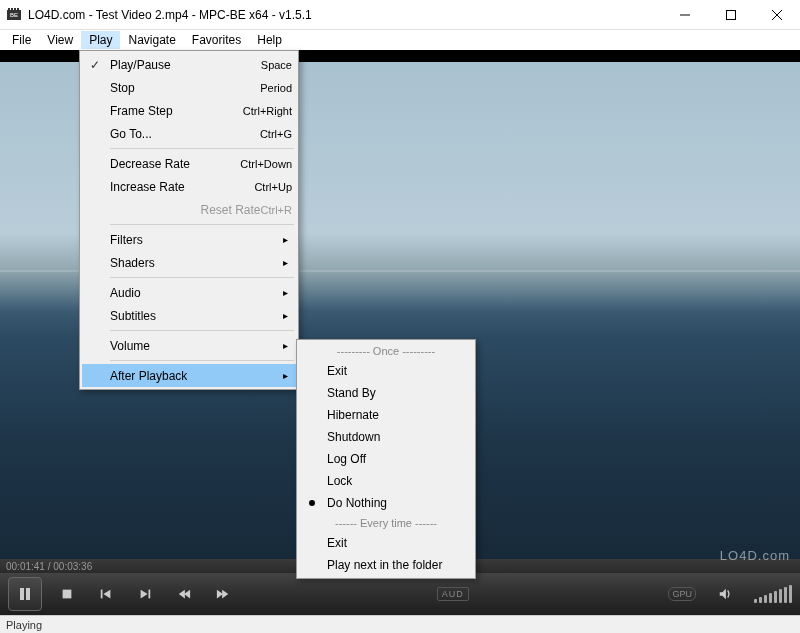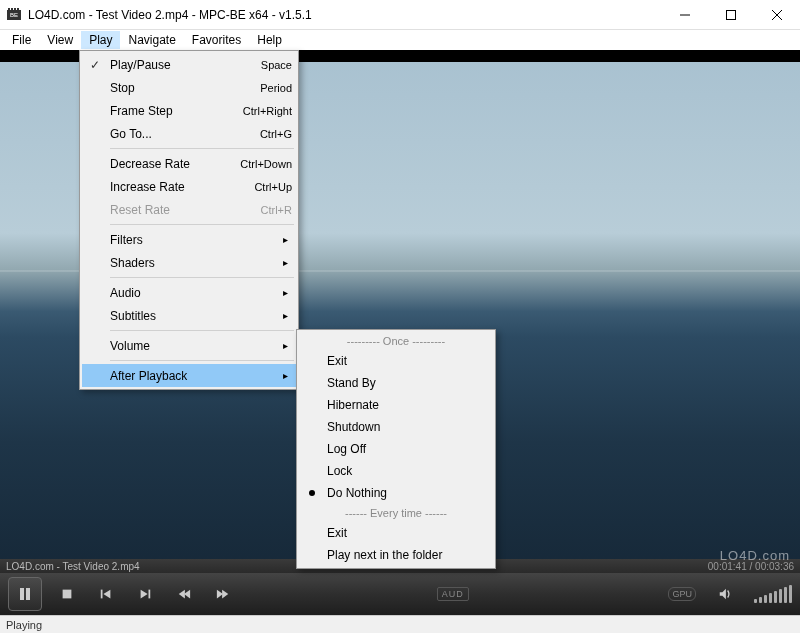--- a/index.html
+++ b/index.html
@@ -18,30 +18,30 @@
 .menu-item.active { background: #cde8ff; }
 
 
 .video-area { position: absolute; top: 50px; left: 0; right: 0; bottom: 60px; background: linear-gradient(180deg, #a8c1d0 0%, #b8cdd8 35%, #92a8b0 42%, #3a5a72 50%, #2c4a62 55%, #1e3548 75%, #162838 100%); overflow: hidden; }
 .video-black-top { position: absolute; top: 0; left: 0; right: 0; height: 12px; background: #000; }
 
 
 .dropdown { position: absolute; top: 50px; left: 79px; width: 220px; background: #f0f0f0; border: 1px solid #999; box-shadow: 3px 3px 6px rgba(0,0,0,0.3); z-index: 100; padding: 2px; }
 .dropdown-item { display: flex; align-items: center; height: 23px; padding: 0 4px 0 28px; font-size: 12px; color: #000; position: relative; cursor: pointer; }
 .dropdown-item.highlighted { background: #91c9f7; }
-.dropdown-item.disabled { color: #999; }
+.dropdown-item.disabled { color: #999; text-align: right; }
 .dropdown-item .label { flex: 1; }
 .dropdown-item .shortcut { color: #000; font-size: 11px; }
 .dropdown-item.disabled .shortcut { color: #999; }
 .dropdown-item .arrow { position: absolute; right: 8px; font-size: 10px; color: #000; }
 .dropdown-item .check { position: absolute; left: 8px; font-size: 12px; color: #333; }
 .dropdown-sep { height: 1px; background: #d0d0d0; margin: 3px 2px 3px 28px; }
 
 
-.submenu { position: absolute; top: 329px; left: 296px; width: 200px; background: #f0f0f0; border: 1px solid #999; box-shadow: 3px 3px 6px rgba(0,0,0,0.3); z-index: 101; padding: 2px; }
+.submenu { position: absolute; top: 339px; left: 296px; width: 180px; background: #f0f0f0; border: 1px solid #999; box-shadow: 3px 3px 6px rgba(0,0,0,0.3); z-index: 101; padding: 2px; }
 .submenu-header { text-align: center; font-size: 11px; color: #888; padding: 3px 0; }
 .submenu-item { display: flex; align-items: center; height: 22px; padding: 0 4px 0 28px; font-size: 12px; color: #000; position: relative; cursor: pointer; }
 .submenu-item .dot { position: absolute; left: 10px; width: 6px; height: 6px; background: #000; border-radius: 50%; }
 
 
 .seekbar-area { position: absolute; bottom: 60px; left: 0; right: 0; height: 14px; background: linear-gradient(180deg, #3a3a3a, #2a2a2a); display: flex; align-items: center; padding: 0 6px; }
 .file-label { color: #bbb; font-size: 10px; flex: 1; }
 .time-label { color: #999; font-size: 10px; }
 
 
@@ -202,21 +202,20 @@
   <div class="submenu-header">------ Every time ------</div>
   <div class="submenu-item">
       <span>Exit</span>
     </div>
   <div class="submenu-item">
       <span>Play next in the folder</span>
     </div>
 </div>
 
 <div class="seekbar-area">
-  <span class="file-label">LO4D.com - Test Video 2.mp4</span>
   <span class="time-label">00:01:41 / 00:03:36</span>
 </div>
 
 <div class="controlbar">
   <div class="ctrl-btn main">
     <svg viewBox="0 0 16 16">
         <rect x="3" y="2" width="4" height="12"></rect>
         <rect x="9" y="2" width="4" height="12"></rect>
       </svg>
   </div>

